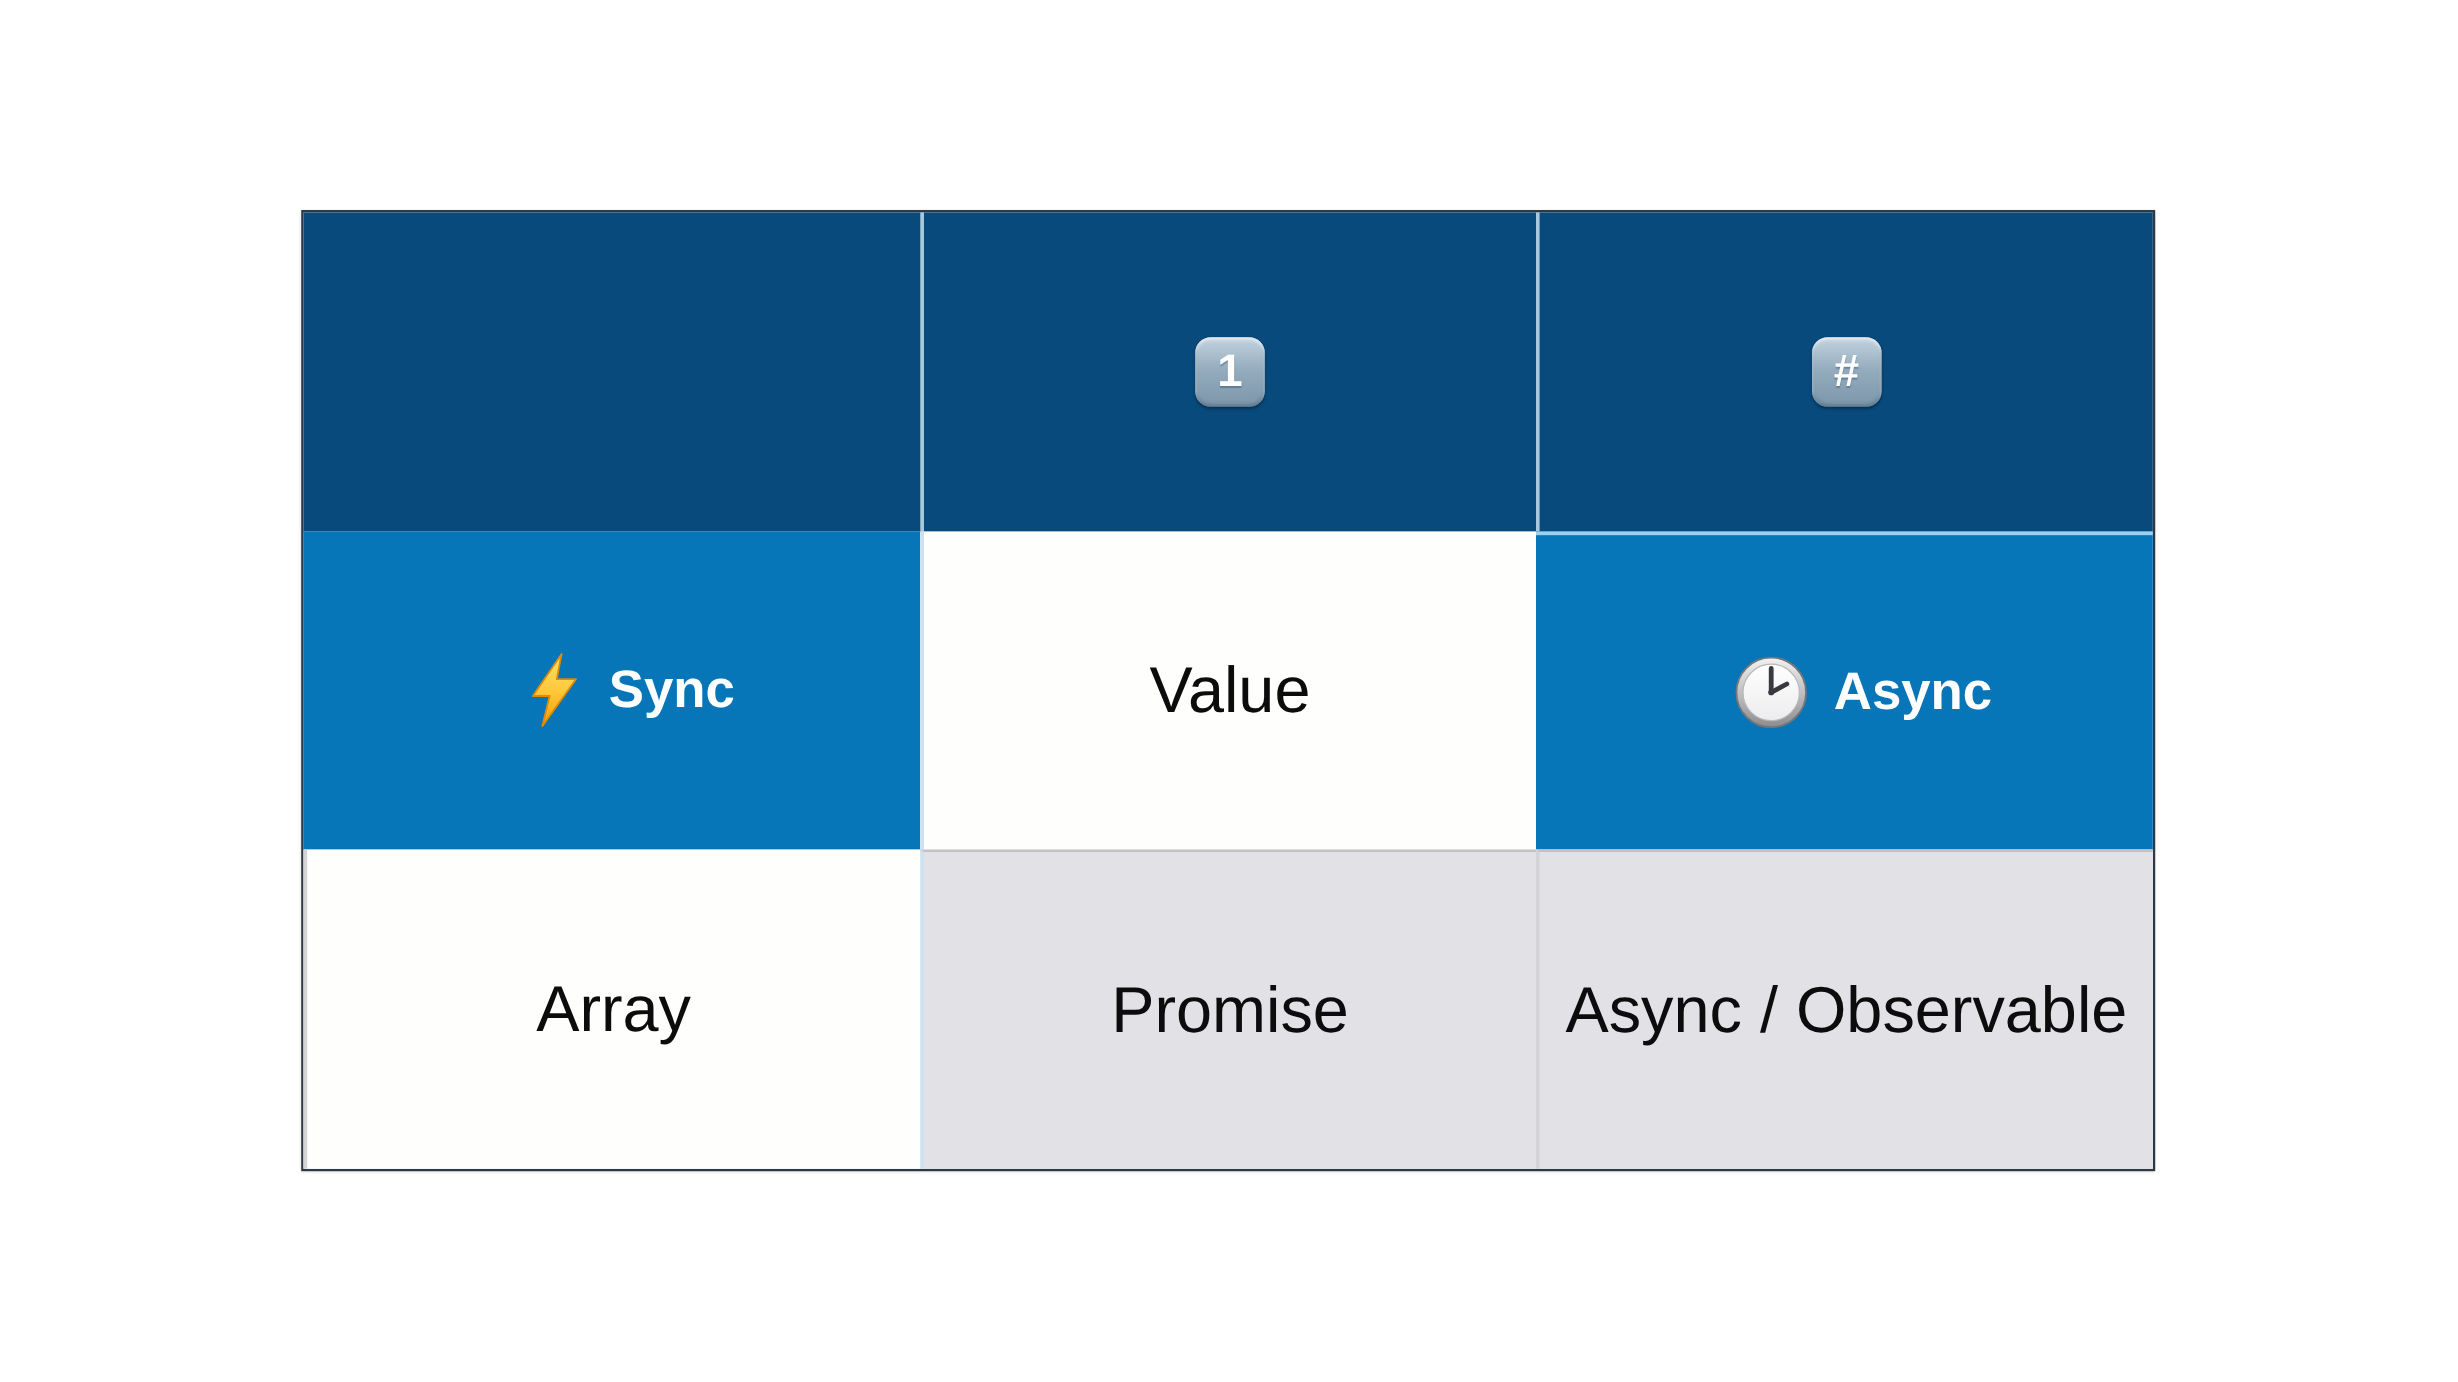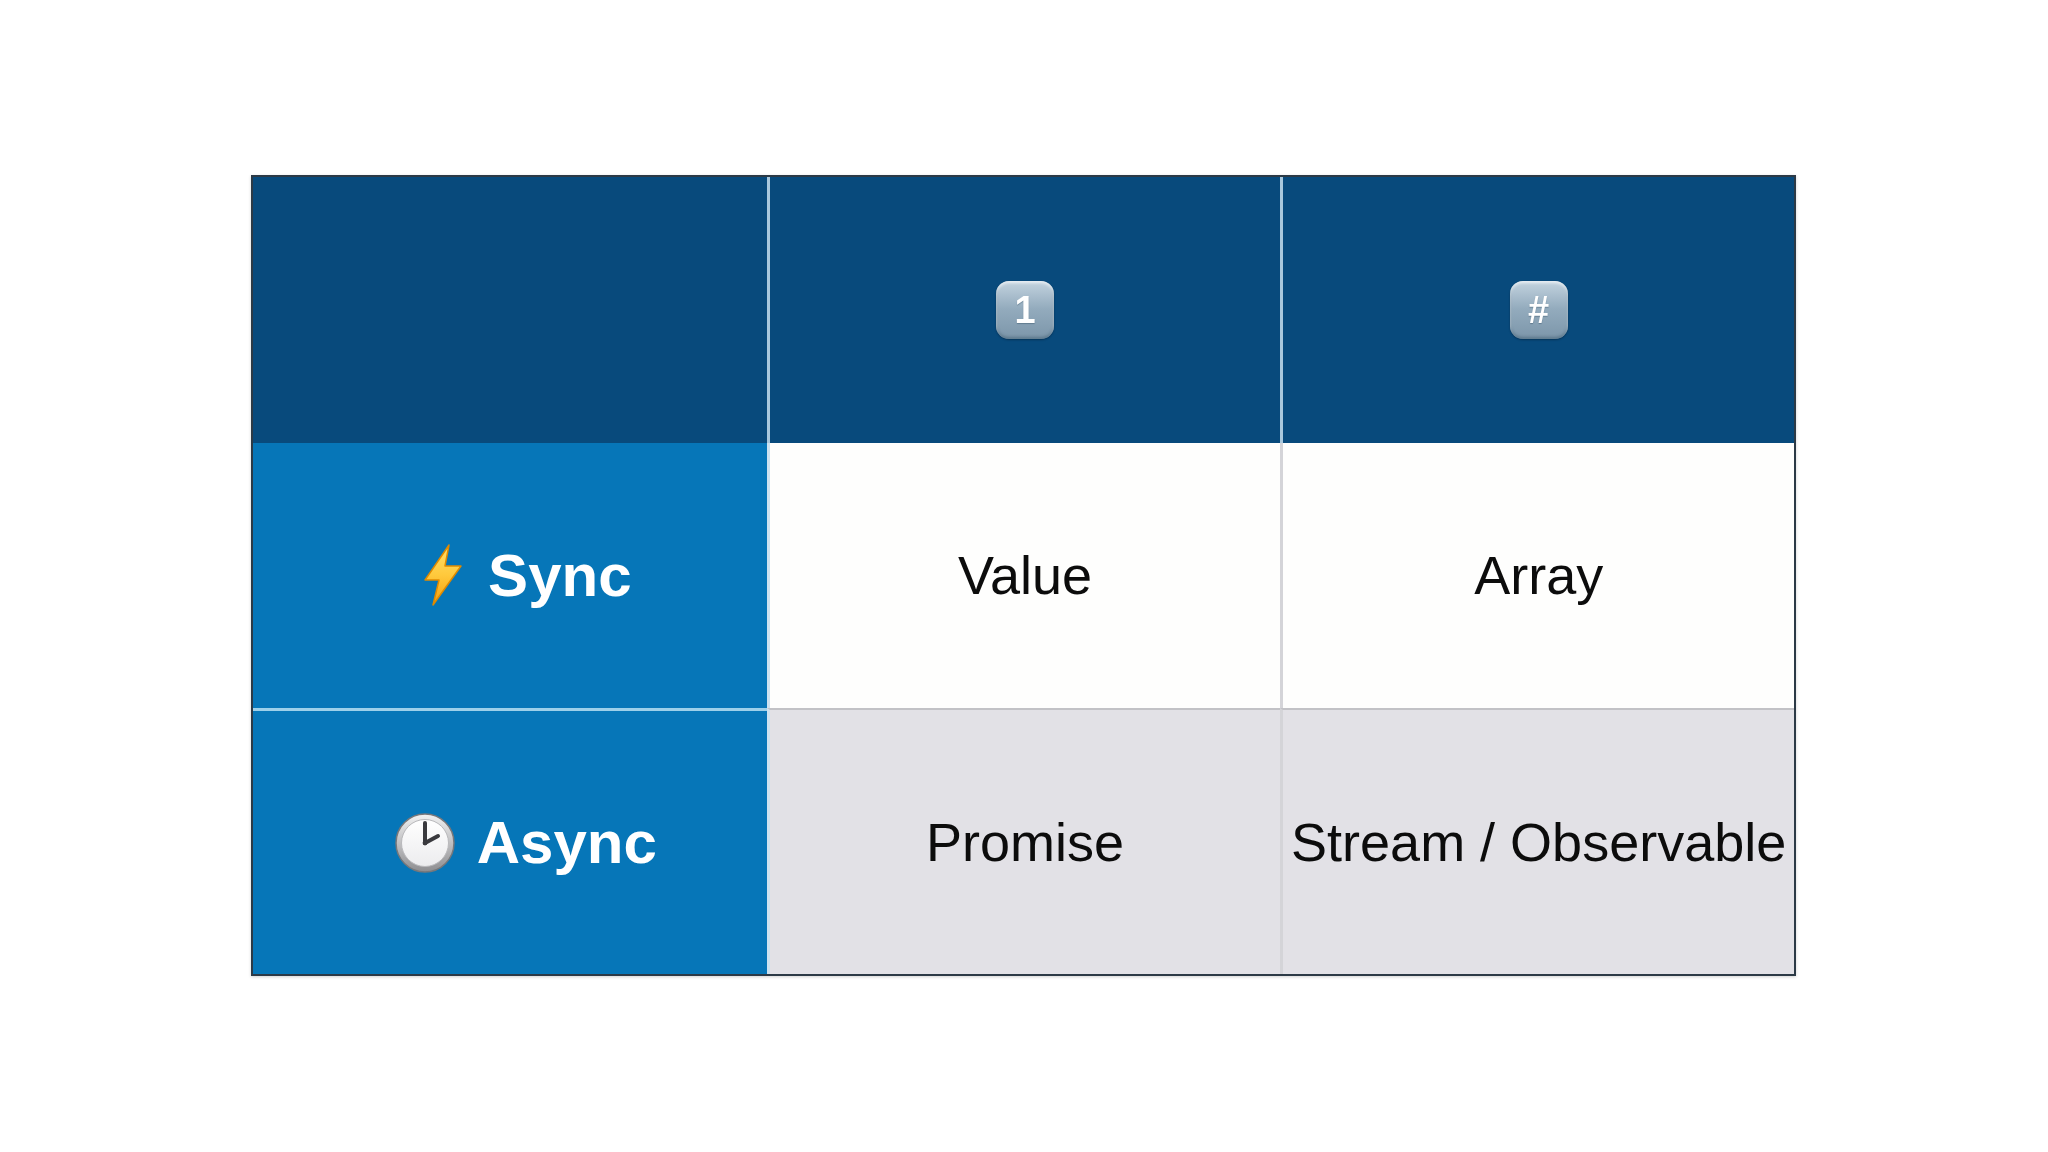--- a/index.html
+++ b/index.html
@@ -27,21 +27,21 @@
     display:grid;grid-template-columns:1fr 1fr 1fr;grid-template-rows:1fr 1fr 1fr;
     border:2px solid var(--table-border);box-sizing:border-box;
     box-shadow:0 1px 3px rgba(0,0,0,.18);
   }
   .cell{
     display:flex;align-items:center;justify-content:center;gap:22px;
     box-sizing:border-box;white-space:nowrap;
   }
   .hdr{background:var(--header-bg);color:var(--header-text);font-weight:bold;font-size:56px;}
   .hdr.sep{border-left:3px solid var(--sep-header);}
-  .rowlab{background:var(--row-label-bg);color:var(--header-text);font-weight:bold;font-size:60px;padding-left:32px;}
+  .rowlab{background:var(--row-label-bg);color:var(--header-text);font-weight:bold;font-size:44px;padding-left:32px;}
   .rowlab.r2{border-top:3px solid var(--sep-blue-row);}
   .bodyc{font-size:54px;color:var(--cell-text);}
   .row1{background:var(--cell-white-bg);}
   .row2{background:var(--cell-gray-bg);border-top:2px solid var(--sep-body-dark);}
   .bodyc.c2{border-left:3px solid var(--sep-blue-col);}
   .bodyc.c3{border-left:3px solid var(--sep-body-light);}
   
   .keycap{
     width:58px;height:58px;border-radius:13px;flex:0 0 auto;
     background:linear-gradient(180deg,#c3d3df 0%,#93abbd 48%,#7c96aa 100%);
@@ -81,24 +81,20 @@
         </defs>
         <path d="M29 1 L5 36 L19 36 L13 61 L41 22 L25 22 Z" fill="url(#boltg)" stroke="#e08a00" stroke-width="1.5" stroke-linejoin="round"></path>
       </svg>
       <span>Sync</span>
     </div>
 
     <div class="cell bodyc row1 c2">
       <span>Value</span>
     </div>
 
-    <div class="cell bodyc row1 c3">
-      <span>Array</span>
-    </div>
-
     <div class="cell rowlab r2">
       <svg class="emoji-svg" width="60" height="60" viewBox="0 0 60 60">
         <defs>
           <linearGradient id="ring" x1="0" y1="0" x2="0" y2="1">
             <stop offset="0" stop-color="#f2f2f2"></stop>
             <stop offset="0.5" stop-color="#c0c0c2"></stop>
             <stop offset="1" stop-color="#8d8d90"></stop>
           </linearGradient>
           <linearGradient id="face" x1="0" y1="0" x2="0" y2="1">
             <stop offset="0" stop-color="#ffffff"></stop>
@@ -107,22 +103,26 @@
         </defs>
         <circle cx="30" cy="30" r="29" fill="url(#ring)" stroke="#77777a" stroke-width="1.5"></circle>
         <circle cx="30" cy="30" r="23.5" fill="url(#face)" stroke="#b9b9bc" stroke-width="1"></circle>
         <line x1="30" y1="30" x2="30" y2="10" stroke="#3a3a3e" stroke-width="4" stroke-linecap="round"></line>
         <line x1="30" y1="30" x2="43" y2="23" stroke="#3a3a3e" stroke-width="4" stroke-linecap="round"></line>
         <circle cx="30" cy="30" r="2.4" fill="#3a3a3e"></circle>
       </svg>
       <span>Async</span>
     </div>
 
+    <div class="cell bodyc row1 c3">
+      <span>Array</span>
+    </div>
+
     <div class="cell bodyc row2 c2">
       <span>Promise</span>
     </div>
 
     <div class="cell bodyc row2 c3">
-      <span>Stream / Observable</span>
+      <span>Async / Observable</span>
     </div>
 
   </div>
 </div>
 
 </body></html>

